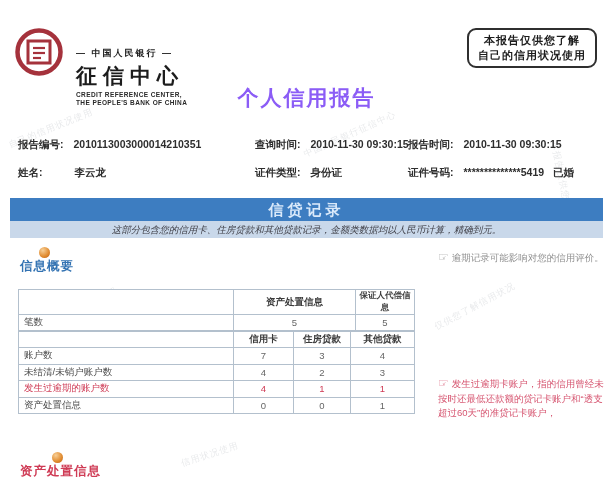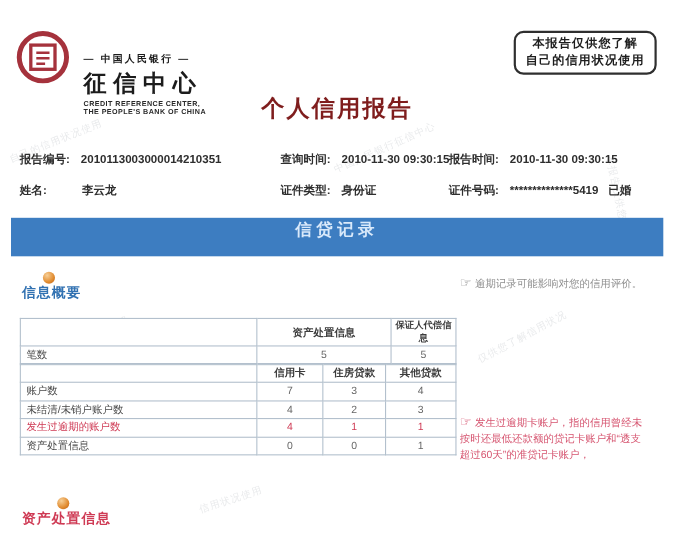--- a/index.html
+++ b/index.html
@@ -11,39 +11,39 @@
   .seal { position:absolute; left:14px; top:27px; width:50px; height:50px; }
   .logo-text { position:absolute; left:76px; top:19px; width:150px; color:#1c1c1c;margin-top:28px; }
   .bank-line { font-size:9px; font-weight:bold; letter-spacing:2px; white-space:nowrap; }
   .center-name { font-size:21px; font-weight:bold; font-family:"Liberation Serif", serif; letter-spacing:6px; line-height:30px; margin-top:1px; white-space:nowrap; }
   .en-lines { font-size:6.5px; line-height:8px; letter-spacing:0.4px; color:#2a2a2a; font-weight:bold; white-space:nowrap; }
   .notice-box {
     position:absolute; right:16px; top:28px; border:2px solid #2f2f2f; border-radius:9px;
     padding:3px 9px; font-size:11px; font-weight:bold; line-height:15px; text-align:center;
     letter-spacing:1px; color:#1d1d1d; background:#fff;
   }
-  .title { position:absolute; left:0; top:84px; width:100%; text-align:center; font-size:21px; font-weight:bold; color:#7f1d1d; letter-spacing:2px; }
+  .title { position:absolute; left:0; top:84px; width:100%; text-align:center; font-size:21px; font-weight:bold; color:#8b5cf6; letter-spacing:2px; }
   
   .info { position:absolute; font-size:10.5px; font-weight:bold; color:#2e2e2e; white-space:nowrap; }
   .info .lbl { margin-right:10px; }
   .r1 { top:138px; } .r2 { top:166px; }
   .p1 { left:18px; } .p2 { left:255px; } .p3 { left:408px; } .p4 { left:553px; }
   
   .banner { position:absolute; left:10px; top:198px; width:593px; height:35px; background:#3d7dc1; color:#d9e9fa; font-size:15px; font-weight:bold; text-align:center; line-height:23px; letter-spacing:4px; }
   .banner-sub { position:absolute; left:10px; top:221px; width:593px; height:17px; background:#c9d8ea; color:#3f3f47; font-size:9.5px; font-style:italic; text-align:center; line-height:17px; }
   
   .section { position:absolute; display:flex; align-items:center;flex-direction:column; }
   .sec-1 { left:20px; top:247px; }
   .sec-2 { left:20px; top:452px; }
   .bullet { width:11px; height:11px; border-radius:50%; background:radial-gradient(circle at 35% 30%, #f7cf96, #e08a2e 60%, #b85c12); margin-right:6px; flex:0 0 auto; }
   .sec-title { font-size:12.5px; font-weight:bold; letter-spacing:1px; }
   .sec-blue { color:#3272b2; }
   .sec-red { color:#cf3b55; }
   
-  .note { position:absolute; left:418px; width:166px; font-size:9.5px; line-height:14.5px; }
+  .note { position:absolute; left:438px; width:166px; font-size:9.5px; line-height:14.5px; }
   .note .hand { font-size:12px; margin-right:3px; }
   .note-gray { top:250px; color:#8f8f8f; }
   .note-red { top:376px; color:#d65570; }
   
   table { position:absolute; left:18px; border-collapse:collapse; table-layout:fixed; font-size:9.5px; background:#fff; }
   .t1 { top:289px; width:396px; }
   .t2 { top:331px; width:396px; }
   td, th { border:1px solid #b3c0cd; height:15px; padding:0 5px; font-weight:normal; }
   th { font-weight:bold; color:#3b3b3b; text-align:center; }
   td.lab { text-align:left; color:#4a4a4a; }
@@ -106,20 +106,21 @@
   </div>
   <div class="info r2 p1">
     <span class="lbl">姓名:</span><span style="margin-left:22px;">李云龙</span>
   </div>
   <div class="info r2 p3">
     <span class="lbl">证件号码:</span><span>**************5419</span>
   </div>
   <div class="info r2 p4">已婚</div>
 
   <div class="banner">信贷记录</div>
+  <div class="banner-sub">这部分包含您的信用卡、住房贷款和其他贷款记录，金额类数据均以人民币计算，精确到元。</div>
 
   <div class="section sec-1">
     <span class="bullet"></span>
     <span class="sec-title sec-blue">信息概要</span>
   </div>
   <div class="note note-gray">
     <span class="hand">☞</span><span>逾期记录可能影响对您的信用评价。</span>
   </div>
 
   <table class="t1">

